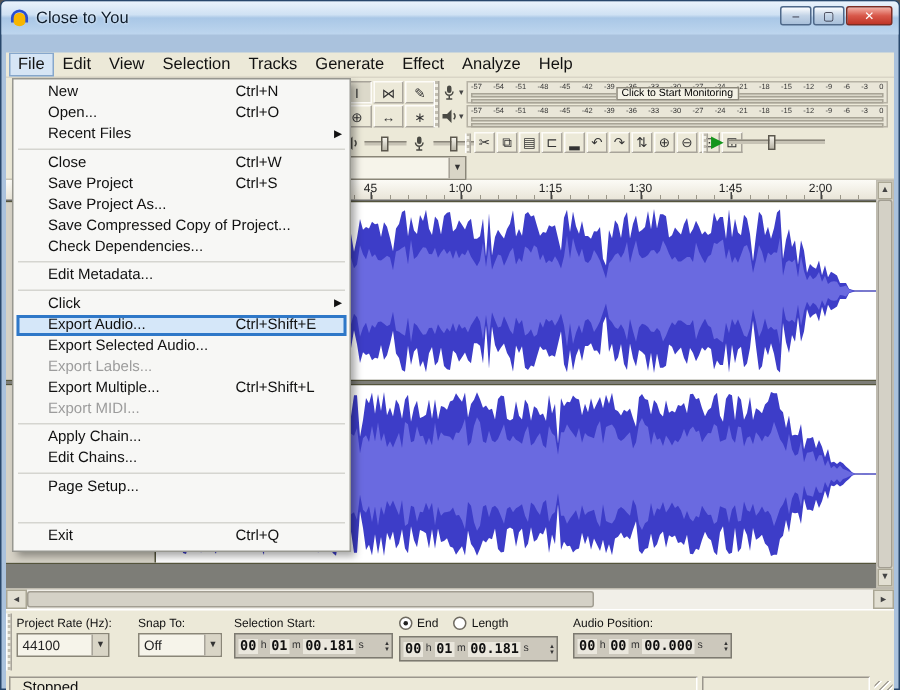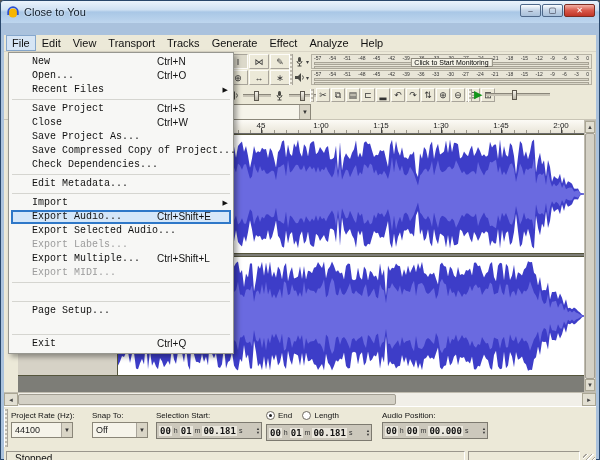--- a/index.html
+++ b/index.html
@@ -61,21 +61,21 @@
   .transcription { position:absolute; left:470px; top:36px; display:flex; align-items:center; gap:4px; }
   .play-glyph { color:#14951c; font-size:11px; }
   .device-row { position:absolute; left:106px; top:52px; height:16px; display:flex; align-items:center; }
   .combo { display:flex; align-items:center; height:16px; border:1px solid #8a8678;
      background:#f6f4ea; font-size:9px; color:#222; }
   .combo .combo-val { flex:1; padding:0 3px; white-space:nowrap; overflow:hidden; }
   .combo .combo-btn { width:11px; height:100%; flex:none; display:flex; align-items:center; justify-content:center;
      background:#d9d5c6; border-left:1px solid #a8a49a; font-size:6px; color:#333; }
 
   
-  .main-wrap { flex:1; position:relative; display:flex; flex-direction:column;padding-left:14px; }
+  .main-wrap { flex:1; position:relative; display:flex; flex-direction:column; }
   .ruler { height:14px; margin-right:12px; position:relative; overflow:hidden;
      background:linear-gradient(#fcfbf6,#e9e5d8); border-bottom:1px solid #6b6b6b; }
   .ruler-minor { position:absolute; left:100px; right:0; bottom:0; height:3px;
      background:repeating-linear-gradient(90deg,#9a9688 0 1px,transparent 1px 12px); }
   .ruler-label { position:absolute; top:1px; transform:translateX(-50%); font-size:8px; color:#222; }
   .ruler-tick { position:absolute; bottom:0; width:1px; height:5px; background:#444; }
   .track-area { flex:1; margin-right:12px; background:#7d7d77; overflow:hidden; padding-top:0; }
   .track { height:120px; margin-bottom:2px; display:flex; background:#fff;
      border-top:1px solid #55553c; border-bottom:1px solid #55553c; }
   .track-panel { width:100px; flex:none; background:#d6d2c6; border-right:1px solid #55553c; }
@@ -115,21 +115,21 @@
   .status-panel.main { flex:1; padding-left:8px; }
   .status-panel.side { width:112px; }
   .size-grip { position:absolute; right:1px; bottom:2px; width:12px; height:12px;
      background:repeating-linear-gradient(135deg,transparent 0 2px,#a8a49a 2px 3px,#fff 3px 4px); }
 
   
   .file-menu { position:absolute; left:4px; top:17px; width:226px; z-index:50;
      background:#f7f7f5; border:1px solid #979790; box-shadow:3px 3px 5px rgba(0,0,0,.35);
      padding:2px; font-size:10px; color:#111; }
   .menu-item { position:relative; height:14px; line-height:14px; display:flex; padding:0 14px 0 21px; }
-  .mi-label { flex:1; white-space:nowrap;font-family:Liberation Mono, monospace; }
+  .mi-label { flex:1; white-space:nowrap; }
   .mi-sc { width:60px; flex:none; text-align:left; white-space:nowrap; }
   .mi-arrow { position:absolute; right:3px; top:0; font-size:7px; }
   .menu-item.disabled { color:#9c9c9c; }
   .menu-item.hl { background:#d5e7f9; outline:2px solid #2f78c8; outline-offset:-2px;align-items:flex-end; }
   .menu-sep { height:1px; background:#d5d5d0; margin:2px 1px; }
 </style>
 </head>
 <body>
 
 <div class="window">
@@ -148,21 +148,21 @@
       <span class="wbtn close">✕</span>
     </span>
   </div>
 
   <div class="client">
 
     <div class="menubar" id="menubar">
         <div class="mb-item active">File</div>
         <div class="mb-item">Edit</div>
         <div class="mb-item">View</div>
-        <div class="mb-item">Transport</div>
+        <div class="mb-item">Selection</div>
         <div class="mb-item">Tracks</div>
         <div class="mb-item">Generate</div>
         <div class="mb-item">Effect</div>
         <div class="mb-item">Analyze</div>
         <div class="mb-item">Help</div>
       </div>
 
     <div class="toolbar-area">
       <div class="grip" style="left:218px;top:2px;height:31px"></div>
       <div class="tools-grid" id="tools-grid">
@@ -451,47 +451,47 @@
           <span class="mi-label">Open...</span>
           <span class="mi-sc">Ctrl+O</span>
         </div>
         <div class="menu-item">
           <span class="mi-label">Recent Files</span>
           <span class="mi-sc"></span>
           <span class="mi-arrow">▶</span>
         </div>
         <div class="menu-sep"></div>
         <div class="menu-item">
+          <span class="mi-label">Close</span>
+          <span class="mi-sc">Ctrl+W</span>
+        </div>
+        <div class="menu-item">
           <span class="mi-label">Save Project</span>
           <span class="mi-sc">Ctrl+S</span>
         </div>
         <div class="menu-item">
-          <span class="mi-label">Close</span>
-          <span class="mi-sc">Ctrl+W</span>
-        </div>
-        <div class="menu-item">
           <span class="mi-label">Save Project As...</span>
           <span class="mi-sc"></span>
         </div>
         <div class="menu-item">
           <span class="mi-label">Save Compressed Copy of Project...</span>
           <span class="mi-sc"></span>
         </div>
         <div class="menu-item">
           <span class="mi-label">Check Dependencies...</span>
           <span class="mi-sc"></span>
         </div>
         <div class="menu-sep"></div>
         <div class="menu-item">
           <span class="mi-label">Edit Metadata...</span>
           <span class="mi-sc"></span>
         </div>
         <div class="menu-sep"></div>
         <div class="menu-item">
-          <span class="mi-label">Import</span>
+          <span class="mi-label">Click</span>
           <span class="mi-sc"></span>
           <span class="mi-arrow">▶</span>
         </div>
         <div class="menu-item hl">
           <span class="mi-label">Export Audio...</span>
           <span class="mi-sc">Ctrl+Shift+E</span>
         </div>
         <div class="menu-item">
           <span class="mi-label">Export Selected Audio...</span>
           <span class="mi-sc"></span>
@@ -503,20 +503,25 @@
         <div class="menu-item">
           <span class="mi-label">Export Multiple...</span>
           <span class="mi-sc">Ctrl+Shift+L</span>
         </div>
         <div class="menu-item disabled">
           <span class="mi-label">Export MIDI...</span>
           <span class="mi-sc"></span>
         </div>
         <div class="menu-sep"></div>
         <div class="menu-item">
+          <span class="mi-label">Apply Chain...</span>
+          <span class="mi-sc"></span>
+        </div>
+        <div class="menu-item">
+          <span class="mi-label">Edit Chains...</span>
           <span class="mi-sc"></span>
         </div>
         <div class="menu-sep"></div>
         <div class="menu-item">
           <span class="mi-label">Page Setup...</span>
           <span class="mi-sc"></span>
         </div>
         <div class="menu-item">
           <span class="mi-sc"></span>
         </div>

